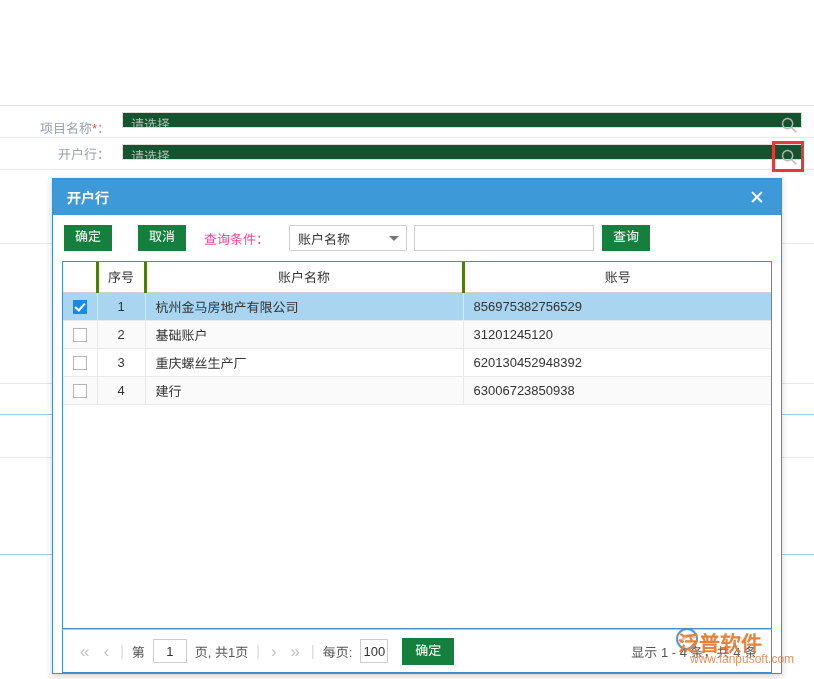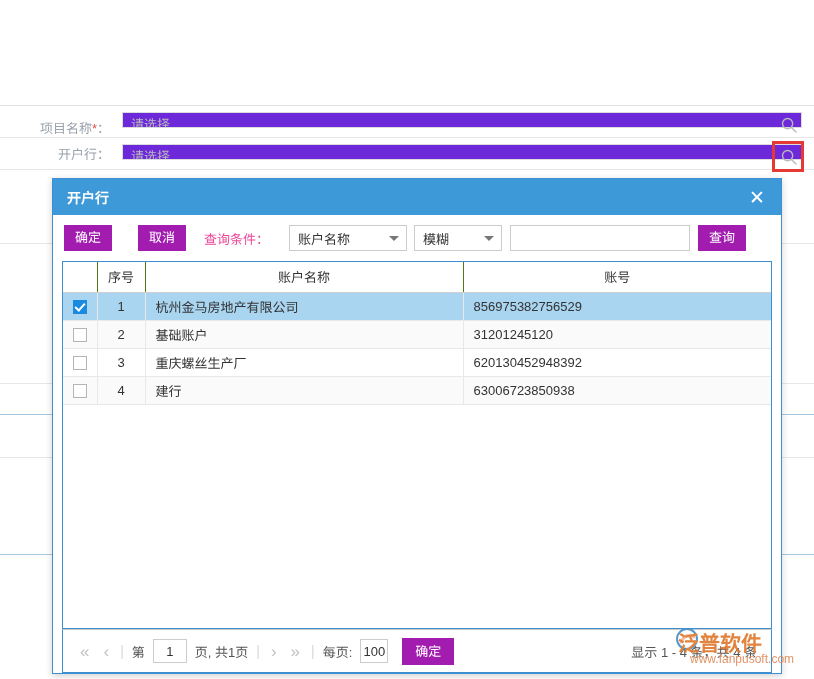--- a/index.html
+++ b/index.html
@@ -59,21 +59,21 @@
     position: absolute;
     text-align: right;
     color: #9aa2ab;
     font-size: 13px;
     width: 110px;
   }
   .bg-field-label .req { color: #e8504a; }
   .bg-input {
     position: absolute;
     border: 1px solid #dcdcdc;
-    background: #6d28d9;
+    background: #14532d;
     box-sizing: border-box;
     height: 16px;
     line-height: 24px;
     padding: 0 26px 0 8px;
     color: #bcbcbc;
     font-size: 13px;
     white-space: nowrap;
     overflow: hidden;
   }
   .search-glyph {
@@ -131,28 +131,28 @@
     flex: 0 0 46px;
     height: 46px;
     background: #ffffff;
     display: flex;
     align-items: center;
     padding: 0 11px;
     box-sizing: border-box;
     gap: 0;
   }
   .btn-blue {
-    background: #a21caf;
+    background: #15803d;
     color: #ffffff;
     border: none;
     height: 26px;
     min-width: 48px;
     padding: 0 10px;
     font-size: 13px;
-    font-family: Liberation Serif, serif;
+    font-family: Liberation Mono, monospace;
     cursor: pointer;
     line-height: 26px;
     text-align: center;
     box-sizing: border-box;
     white-space: nowrap;
   }
   #confirm-top-button { margin-right: 7px; }
   #cancel-top-button  { margin-right: 18px; margin-left: 19px; }
   #query-condition-label {
     color: #ec4899;
@@ -212,21 +212,21 @@
   }
   table#bank-grid {
     width: 100%;
     border-collapse: collapse;
     table-layout: fixed;
     font-size: 13px;
   }
   #bank-grid thead th {
     height: 30px;
     background: #ffffff;
-    border-right: 1px solid #4d7c0f;
+    border-right: 3px solid #4d7c0f;
     border-bottom: 1px solid #cfcfcf;
     font-weight: normal;
     color: #333333;
     text-align: center;
     box-sizing: border-box;
   }
   #bank-grid thead th:last-child { border-right: none; }
   #bank-grid tbody td {
     height: 28px;
     border-right: 1px solid #e8e8e8;
@@ -412,24 +412,20 @@
     <button class="btn-blue" id="confirm-top-button">确定</button>
     <button class="btn-blue" id="cancel-top-button">取消</button>
 
     <span id="query-condition-label">查询条件：</span>
 
     <div class="select-box" id="field-select">
       <span>账户名称</span>
       <span class="caret"></span>
     </div>
 
-    <div class="select-box" id="match-select">
-      <span>模糊</span>
-      <span class="caret"></span>
-    </div>
 
     <input id="keyword-input" type="text" placeholder="" style="">
 
     <button class="btn-blue" id="query-button">查询</button>
   </div>
 
   <div id="grid-wrap">
     <table id="bank-grid">
       <thead>
         <tr>

